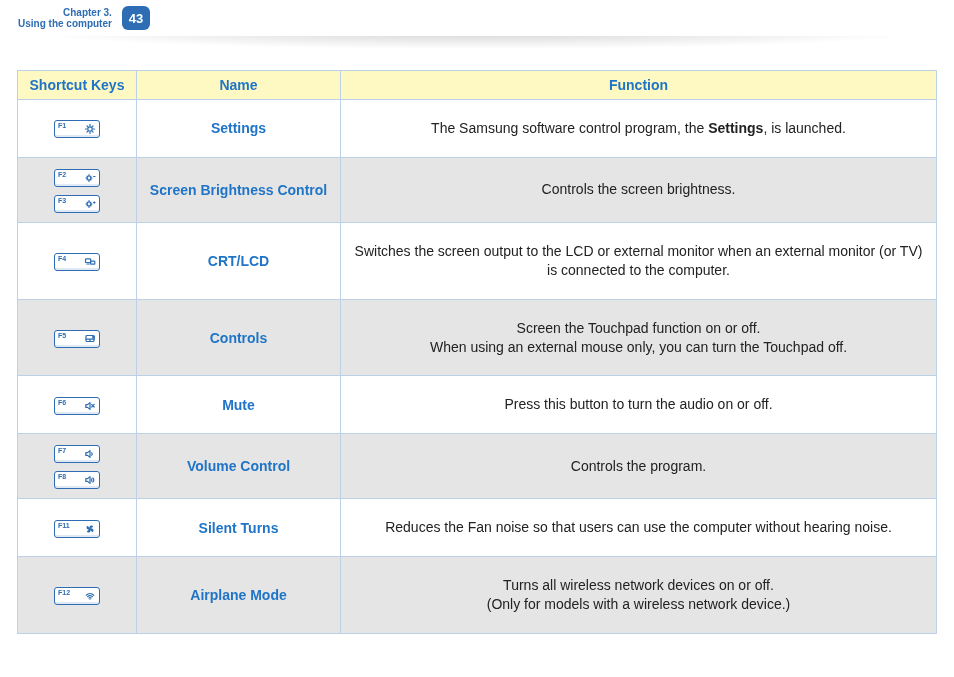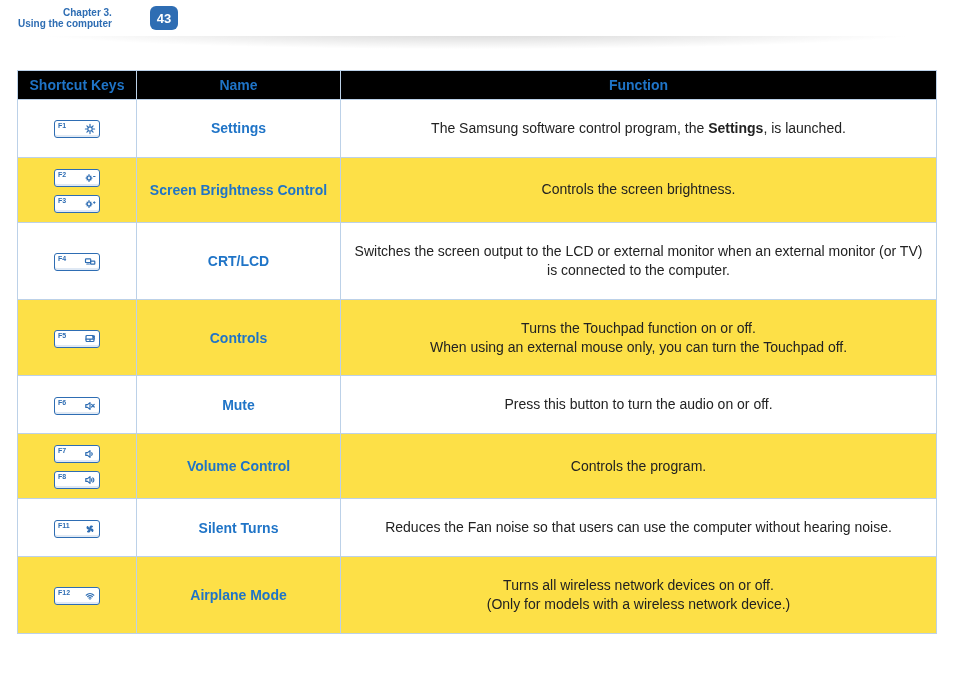--- a/index.html
+++ b/index.html
@@ -42,56 +42,55 @@
     width: 28px;
     height: 24px;
     border-radius: 6px;
     background: #2e6db3;
     color: #fff;
     font-weight: 700;
     font-size: 13px;
     display: flex;
     align-items: center;
     justify-content: center;
-    margin-left: 28px;
   }
 
   
   .shadow {
     height: 14px;
     margin-top: 2px;
     background: radial-gradient(ellipse at 50% -40%, rgba(0,0,0,0.18), rgba(0,0,0,0) 68%);
   }
 
   
   table.keys {
     border-collapse: collapse;
     width: 920px;
     margin: 20px auto 0 auto;
     font-size: 14px;
   }
   table.keys th {
-    background: #000000;
+    background: #fef9c3;
     color: #1f74c7;
     font-weight: 700;
     text-align: center;
     font-size: 14px;
     padding: 6px 4px;
   }
   table.keys th, table.keys td {
     border: 1px solid #bcd1e8;
   }
   table.keys td {
     vertical-align: middle;
     text-align: center;
   }
   table.keys th:first-child { width: 110px; }
   table.keys th:nth-child(2) { width: 195px; }
 
-  tr.alt td { background: #fde047; }
+  tr.alt td { background: #e5e5e5; }
 
   td.keycell {
     text-align: center;
     padding: 6px 4px;
   }
   td.namecell {
     text-align: center;
     color: #1f74c7;
     font-weight: 700;
     padding: 6px 4px;
@@ -279,21 +278,21 @@
           <span class="key-label">F5</span>
           <span class="key-icon">
               <svg viewBox="0 0 12 12">
                 <use href="#ic-touchpad"></use>
               </svg>
             </span>
         </span>
       </td>
       <td class="namecell">Controls</td>
       <td class="funccell">
-        <div>Turns the Touchpad function on or off.</div>
+        <div>Screen the Touchpad function on or off.</div>
         <div>When using an external mouse only, you can turn the Touchpad off.</div>
       </td>
     </tr>
 
     <tr>
       <td class="keycell">
         <span class="key">
           <span class="key-label">F6</span>
           <span class="key-icon">
               <svg viewBox="0 0 12 12">

